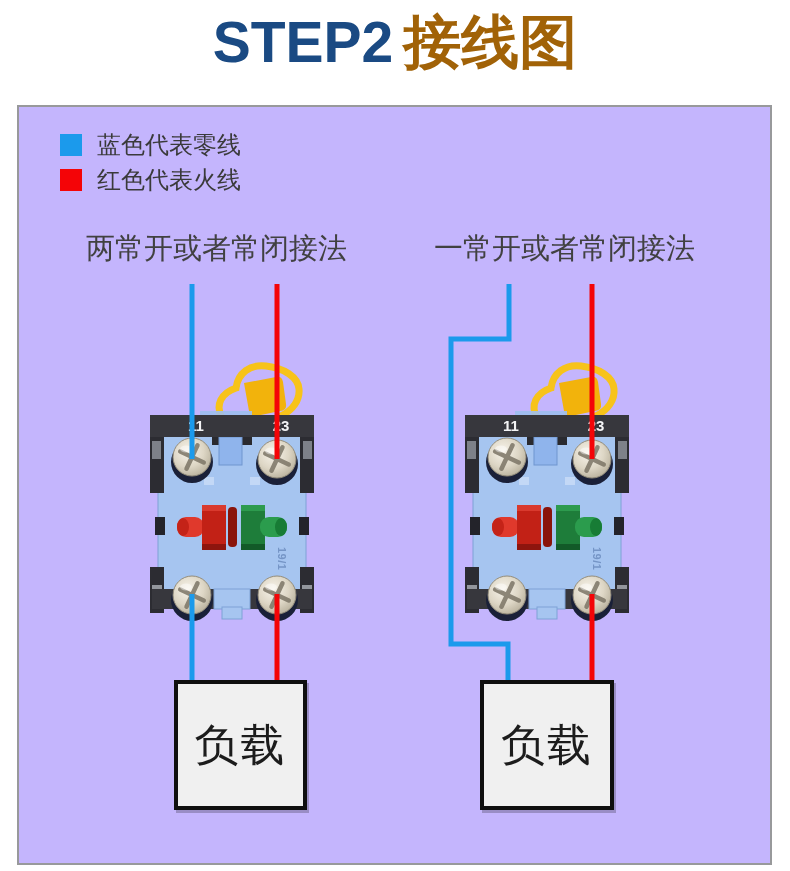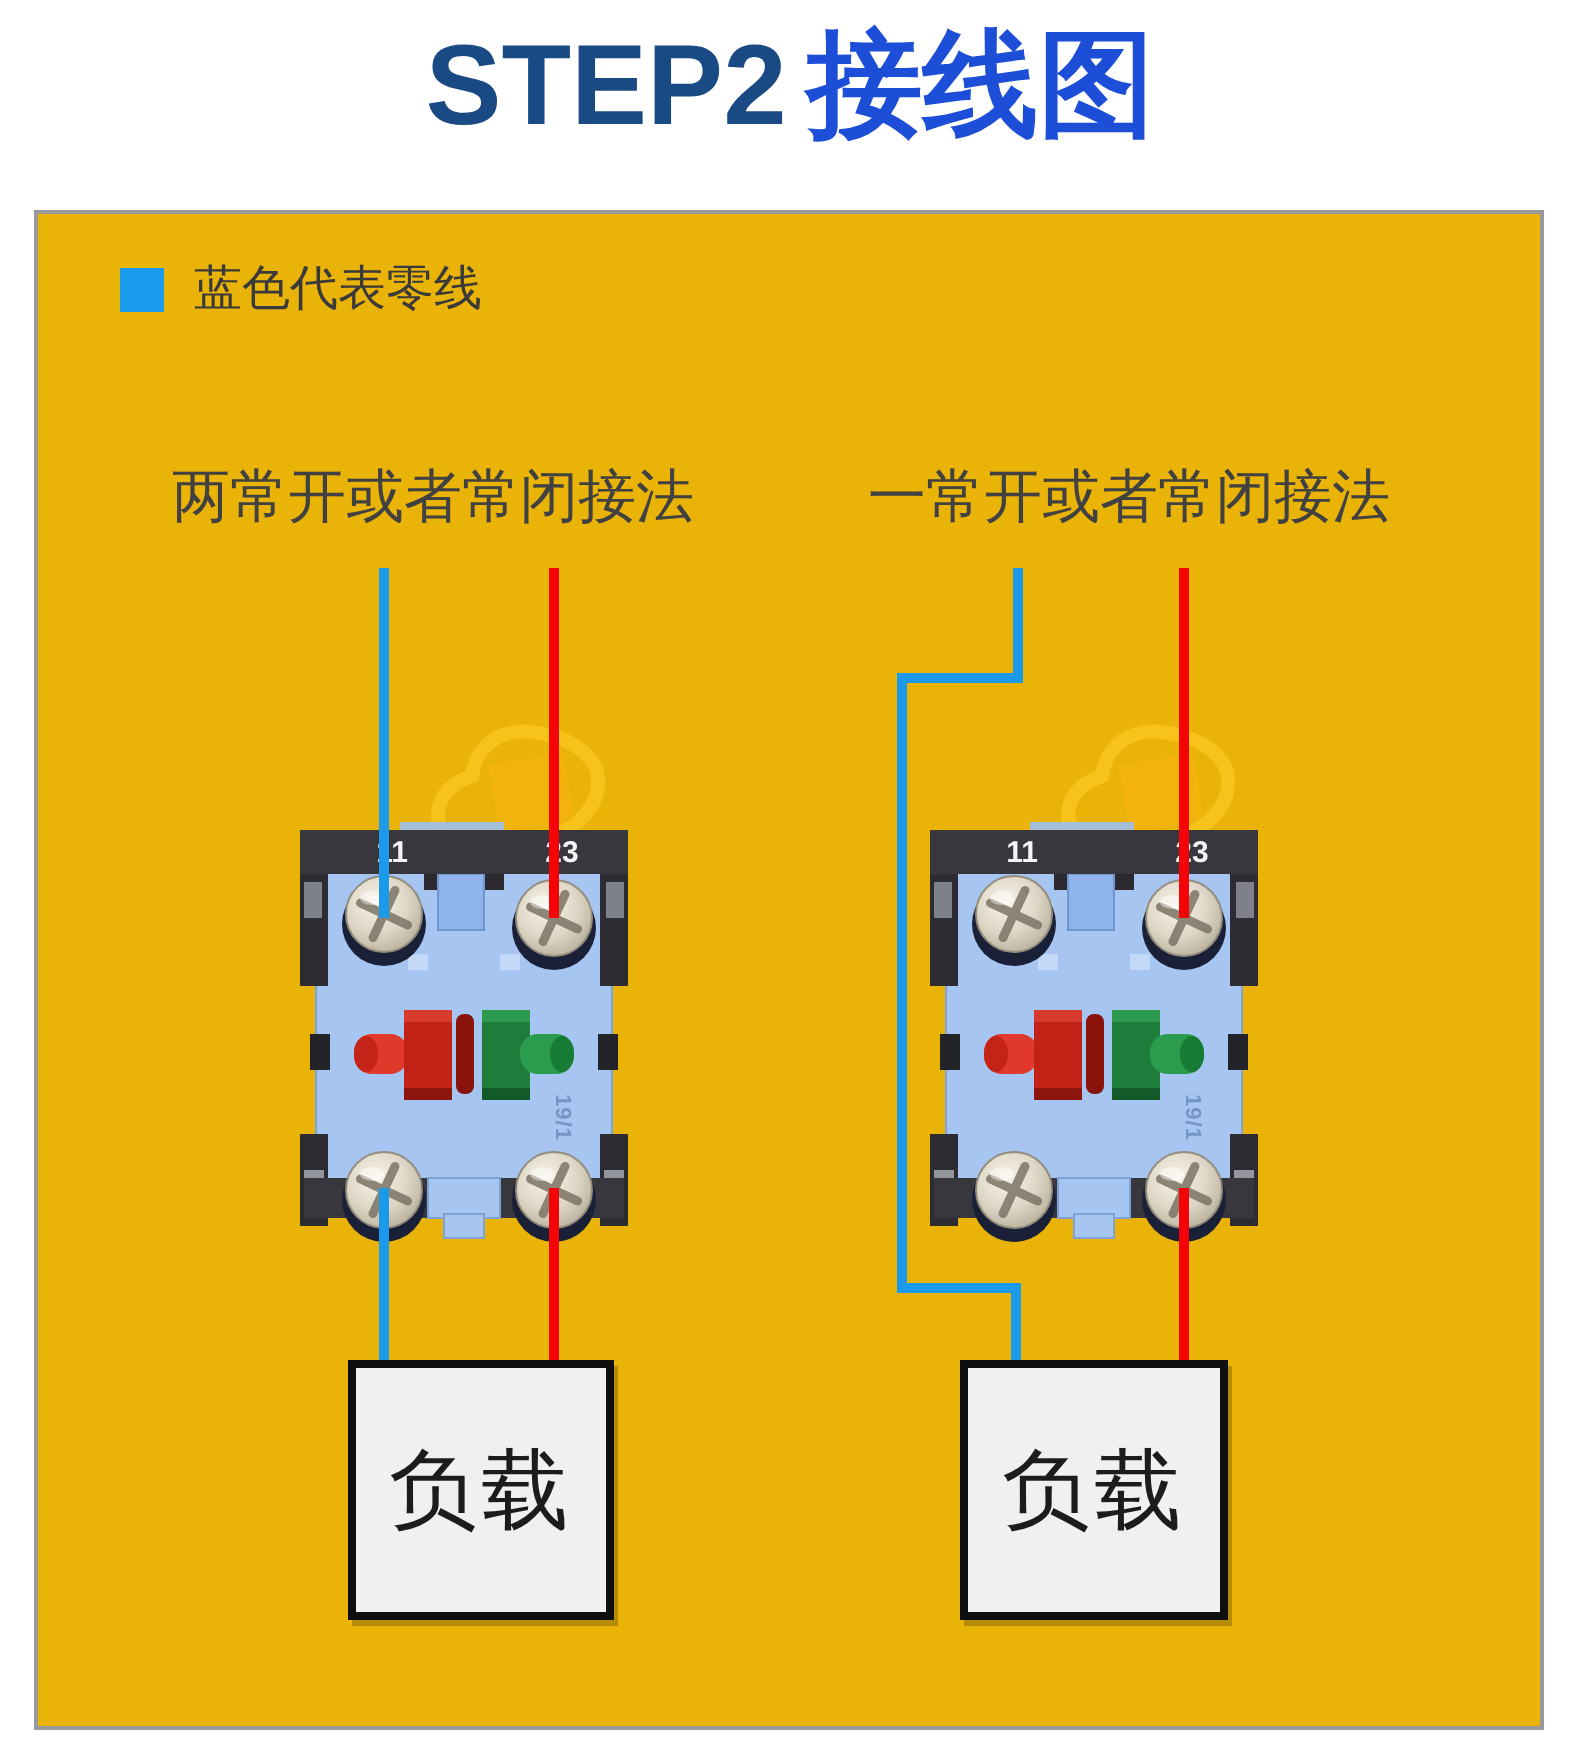--- a/index.html
+++ b/index.html
@@ -4,25 +4,25 @@
 <style>
   * { margin:0; padding:0; box-sizing:border-box; }
   html,body { width:790px; height:871px; background:#ffffff; font-family:"Liberation Sans", sans-serif; }
   body { position:relative; overflow:hidden; }
 
   
   .title { position:absolute; top:4px; left:0; width:790px; text-align:center; white-space:nowrap; }
   .title .step { display:inline-block; vertical-align:baseline; font-size:57px; font-weight:800;
                  letter-spacing:0px; color:#1a4a83; font-family:Liberation Sans, sans-serif; }
   .title .name { display:inline-block; vertical-align:baseline; margin-left:10px; font-size:58px; font-weight:900;
-                 color:#1d4ed8; font-family:"DejaVu Serif","Liberation Serif",serif; }
+                 color:#a16207; font-family:"DejaVu Serif","Liberation Serif",serif; }
 
   
   .panel { position:absolute; left:17px; top:105px; width:755px; height:760px;
-           background:#eab308; border:2px solid #98999b; }
+           background:#c4b5fd; border:2px solid #98999b; }
 
   
   .legend { position:absolute; left:41px; top:27px; }
   .legend-item { display:flex; align-items:center; height:22px; margin-bottom:13px; }
   .legend-item svg { display:block; }
   .legend-item .lg-label { margin-left:15px; font-size:24px; color:#3a3a3a; line-height:22px; }
 
   
   .diagram-label { position:absolute; top:122px; width:310px; 
                    font-size:29px; color:#414141; white-space:nowrap; }
@@ -54,20 +54,26 @@
 </div>
 
 <div class="panel">
 
   <div class="legend">
     <div class="legend-item">
       <svg width="22" height="22">
         <rect width="22" height="22" fill="#1b9aec"></rect>
       </svg>
       <span class="lg-label">蓝色代表零线</span>
+    </div>
+    <div class="legend-item">
+      <svg width="22" height="22">
+        <rect width="22" height="22" fill="#f40407"></rect>
+      </svg>
+      <span class="lg-label">红色代表火线</span>
     </div>
   </div>
 
   <div class="diagram-label left">两常开或者常闭接法</div>
   <div class="diagram-label right">一常开或者常闭接法</div>
 
   <svg class="switch sw-left" width="164" height="268" viewBox="0 -60 164 268">
     <defs>
       <radialGradient id="met1" cx="40%" cy="35%" r="75%">
         <stop offset="0%" stop-color="#f8f4eb"></stop>

